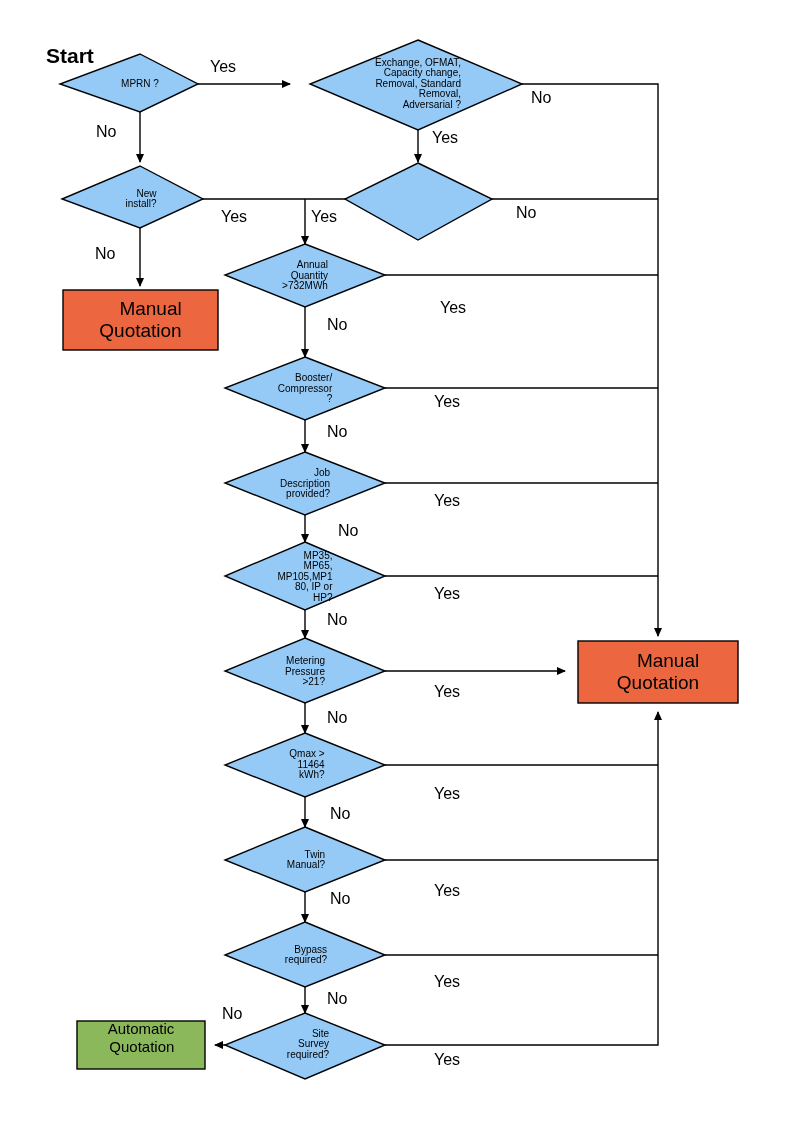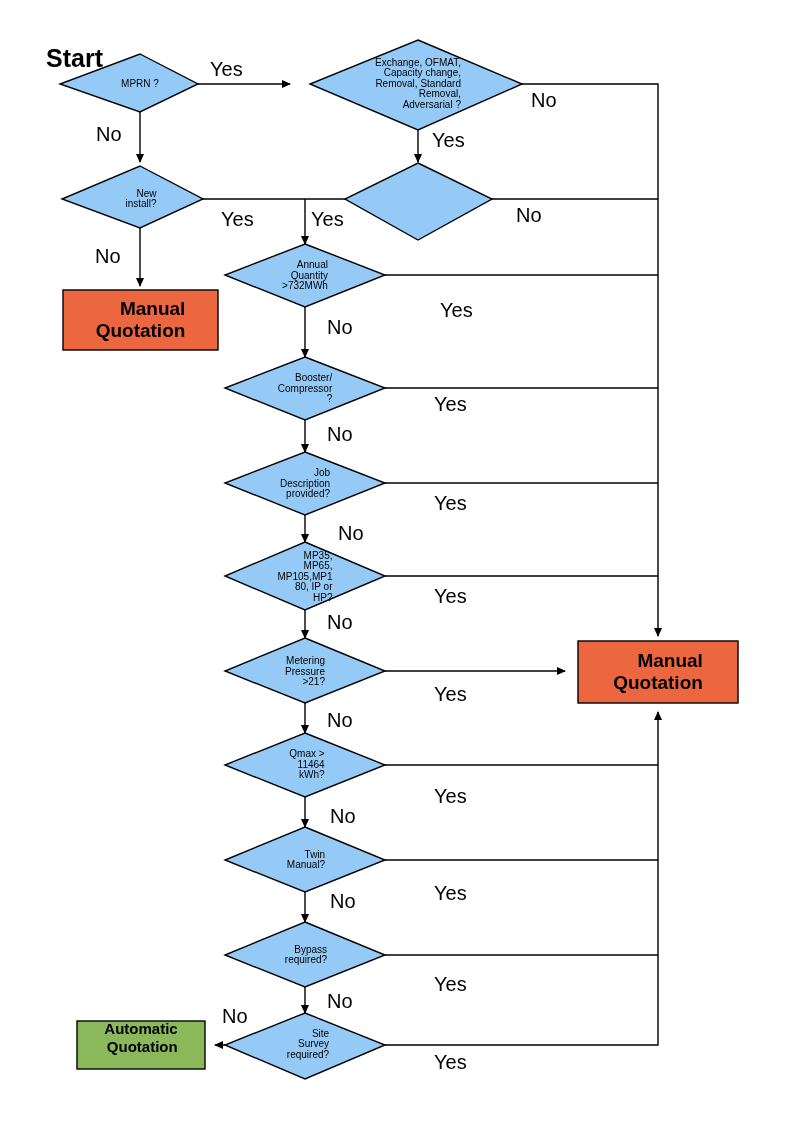--- a/index.html
+++ b/index.html
@@ -37,34 +37,33 @@
   }
   .diamond-label {
     font-size: 10px;
   }
   .diamond-label.small {
     font-size: 10px;
   }
   .box-label {
     font-size: 19px;
     line-height: 1.15;
-    font-weight: bold;
   }
   .box-label.small {
     font-size: 15px;
   }
   .edge-label {
     position: absolute;
-    font-size: 20px;
+    font-size: 16px;
     color: #000000;
     white-space: nowrap;
   }
   .start-label {
     position: absolute;
-    font-size: 25px;
+    font-size: 21px;
     font-weight: bold;
     color: #000000;
     white-space: nowrap;
   }
 </style>
 </head>
 <body>
 
 <div id="flowchart-root">
 

